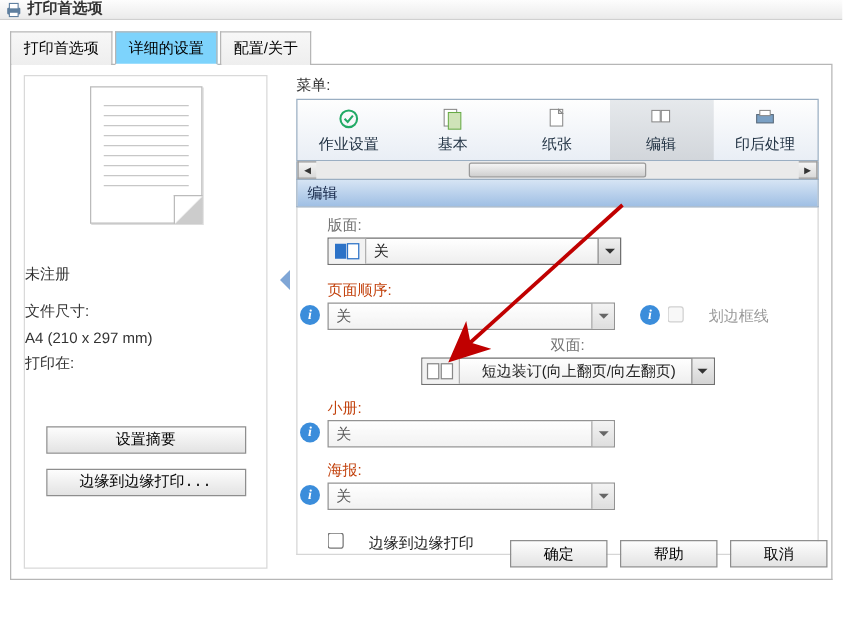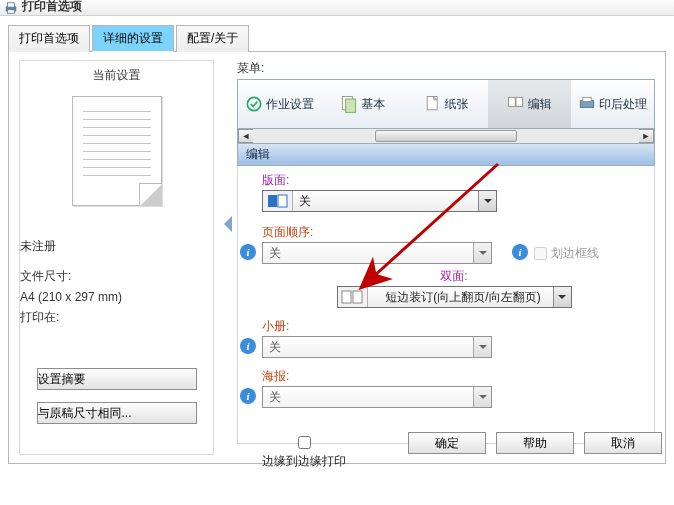--- a/index.html
+++ b/index.html
@@ -13,52 +13,52 @@
   .tab.active { background:#7dd3fc; border-bottom:1px solid #fff; }
   .tabbody { border:1px solid #b6b6b6; border-top:none; height:412px; position:relative; }
   
   .left { position:absolute; left:10px; top:8px; width:195px; height:395px; border:1px solid #d9d9d9; background:#fff; }
   .left-title { text-align:center; padding:6px 0 4px 0; color:#333;}
   .paper-icon { width:90px; height:110px; margin:8px auto 10px auto; position:relative; background:#fff; border:1px solid #bbb; box-shadow:1px 1px 0 #ddd;}
   .paper-icon::after{content:""; position:absolute; right:-1px; bottom:-1px; width:22px; height:22px; background:linear-gradient(135deg,#fff 48%,#ccc 52%); border-left:1px solid #bbb; border-top:1px solid #bbb;}
   .paper-lines{position:absolute; left:10px; right:10px; top:14px;}
   .paper-lines div{height:1px;background:#c7c7c7;margin-bottom:7px;}
   .info{ text-align:left; color:#333; line-height:1.7; margin-top:30px;}
-  .btn { display:block; width:160px; margin:0 auto; height:22px; border:1px solid #8e8e8e; background:linear-gradient(#fdfdfd,#e3e3e3); line-height:20px; cursor:default;}
+  .btn { display:block; width:160px; margin:0 auto; height:22px; border:1px solid #8e8e8e; background:linear-gradient(#fdfdfd,#e3e3e3); text-align:center; line-height:20px; cursor:default;font-family:Liberation Mono, monospace;}
   .btn.summary{ margin-top:40px;}
   .btn.register{ margin-top:12px;}
   
   .right { position:absolute; left:228px; right:10px; top:8px; bottom:8px;}
   .menu-label{ color:#333; margin-bottom:2px;}
   .toolbar{ border:1px solid #9aaec2; background:linear-gradient(#fefefe,#e9eef5); height:50px; display:flex; }
-  .tool{ flex:1; display:flex; flex-direction:row; align-items:center; justify-content:center; gap:2px; border-right:1px solid transparent; cursor:default;}
+  .tool{ flex:1; display:flex; flex-direction:column; align-items:center; justify-content:center; gap:2px; border-right:1px solid transparent; cursor:default;}
   .tool.sel{ background:linear-gradient(#e6e9ec,#d2d6db);}
   .tool svg{width:20px;height:20px;}
   .tool span{color:#234;}
   .hscroll{height:15px;border:1px solid #9aaec2;border-top:none;background:#eaeaea;position:relative;}
   .hscroll .thumb{position:absolute;left:33%;width:34%;top:1px;bottom:1px;background:linear-gradient(#f5f5f5,#cfcfcf);border:1px solid #9a9a9a;border-radius:2px;}
   .hscroll .arr{position:absolute;top:0;bottom:0;width:15px;background:linear-gradient(#f5f5f5,#d9d9d9);border:1px solid #9a9a9a;display:flex;align-items:center;justify-content:center;color:#333;font-size:9px;}
   .hscroll .arr.l{left:0;border-right:none;}
   .hscroll .arr.r{right:0;border-left:none;}
   .sectionbar{ background:linear-gradient(#d6e4f4,#9fbfe4); height:22px; display:flex; align-items:center; justify-content:space-between; padding:0 8px; border:1px solid #9aaec2; border-top:none;}
   .sectionbar span{color:#124; font-weight:normal;}
   .restore{ background:linear-gradient(#fdfdfd,#e3e3e3); border:1px solid #8e8e8e; height:19px; padding:0 14px; line-height:17px;}
   .form{ border:1px solid #d6d6d6; border-top:none; padding:6px 8px 8px 24px; position:relative; height:278px;}
   .row{ margin-bottom:4px;}
-  .lab{ color:#a21caf; display:block; margin-bottom:1px;}
+  .lab{ color:#737373; display:block; margin-bottom:1px;}
   .lab.dis{ color:#c2410c;}
   .combo{ width:230px; height:22px; border:1px solid #707070; background:linear-gradient(#fff,#eee); display:inline-flex; align-items:center; position:relative;}
   .combo .ico{width:30px;height:100%;display:flex;align-items:center;justify-content:center;border-right:1px solid #b0b0b0;background:#f2f2f2;}
   .combo .txt{flex:1;padding-left:6px;color:#222;}
   .combo .dd{width:18px;height:100%;border-left:1px solid #888;display:flex;align-items:center;justify-content:center;background:linear-gradient(#f0f0f0,#d4d4d4);}
   .combo .dd::after{content:"";border:4px solid transparent;border-top-color:#333;margin-top:3px;}
   .combo.dis{opacity:.75;}
   .combo.wide{width:235px;}
   .iicon{width:16px;height:16px;border-radius:50%;background:#3b8ddb;color:#fff;display:inline-flex;align-items:center;justify-content:center;font-weight:bold;font-style:italic;font-family:Georgia,serif;font-size:11px;position:absolute;}
-  .cb{display:inline-flex;align-items:center;gap:4px;color:#222;}
+  .cb{display:inline-flex;align-items:flex-start;gap:20px;color:#222;}
   .cb input{width:13px;height:13px;margin:0;}
   .cb.dis{color:#9a9a9a;}
   .triangle{position:absolute;left:215px;top:164px;width:0;height:0;border-top:8px solid transparent;border-bottom:8px solid transparent;border-right:8px solid #7fa6d6;}
   
   .arrow{position:absolute;pointer-events:none;}
   
   .bottom{ position:absolute; right:12px; bottom:10px; display:flex; gap:10px;}
   .bottom .btn2{ width:78px; height:22px; border:1px solid #8e8e8e; background:linear-gradient(#fdfdfd,#e3e3e3); display:flex; align-items:center; justify-content:center;}
 </style>
 </head>
@@ -77,21 +77,20 @@
 
 <div class="main">
   <div class="tabs">
     <div class="tab">打印首选项</div>
     <div class="tab active">详细的设置</div>
     <div class="tab">配置/关于</div>
   </div>
   <div class="tabbody">
 
     <div class="left">
-      <div class="left-title">当前设置</div>
       <div class="paper-icon">
         <div class="paper-lines">
             <div></div>
             <div></div>
             <div></div>
             <div></div>
             <div></div>
             <div></div>
             <div></div>
             <div></div>
@@ -99,21 +98,21 @@
           </div>
       </div>
       <div class="info">
         <div>未注册</div>
         <div style="height:10px"></div>
         <div>文件尺寸:</div>
         <div>A4 (210 x 297 mm)</div>
         <div>打印在:</div>
       </div>
       <div class="btn summary">设置摘要</div>
-      <div class="btn register">与原稿尺寸相同...</div>
+      <div class="btn register">边缘到边缘打印...</div>
     </div>
 
     <div class="triangle"></div>
 
     <div class="right">
       <div class="menu-label">菜单:</div>
       <div class="toolbar">
         <div class="tool">
           <svg viewBox="0 0 24 24">
               <circle cx="12" cy="12" r="8" fill="none" stroke="#2a6" stroke-width="2"></circle>
@@ -214,21 +213,21 @@
         
         <div class="row" style="margin-top:10px; position:relative;">
           <span class="iicon" style="left:-22px; top:20px;">i</span>
           <span class="lab dis">海报:</span>
           <div class="combo dis">
             <span class="txt">关</span>
             <span class="dd"></span>
           </div>
         </div>
         
-        <label class="cb" style="margin-top:24px;display:inline-flex;flex-direction:column;">
+        <label class="cb" style="margin-top:14px;display:inline-flex;">
           <input type="checkbox" style="">
           <span>边缘到边缘打印</span>
         </label>
 
         
         <svg class="arrow" style="left:100px;top:-10px;" width="170" height="150">
           <defs>
               <marker id="ah" markerWidth="12" markerHeight="12" refX="9" refY="5" orient="auto">
                 <path d="M0,0 L11,5 L0,10 L3,5 z" fill="#c00000"></path>
               </marker>

